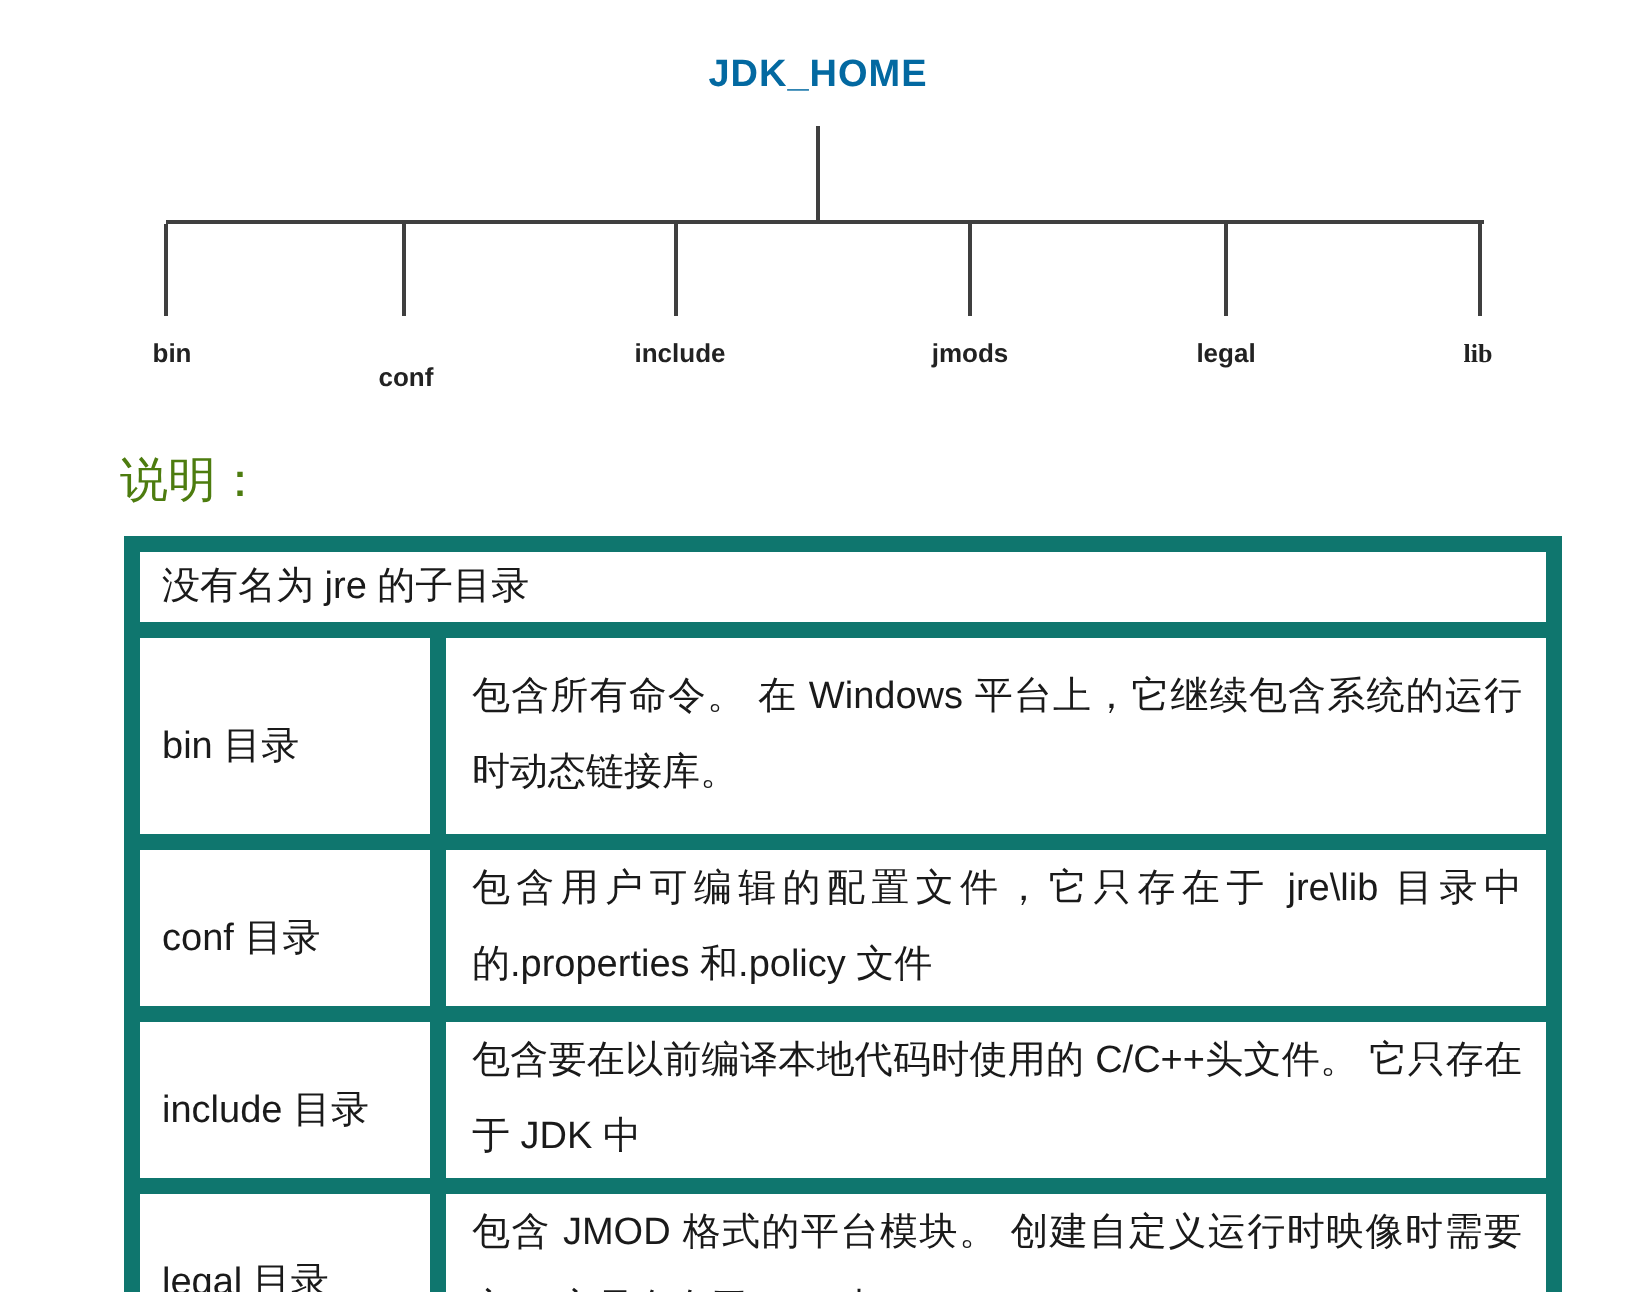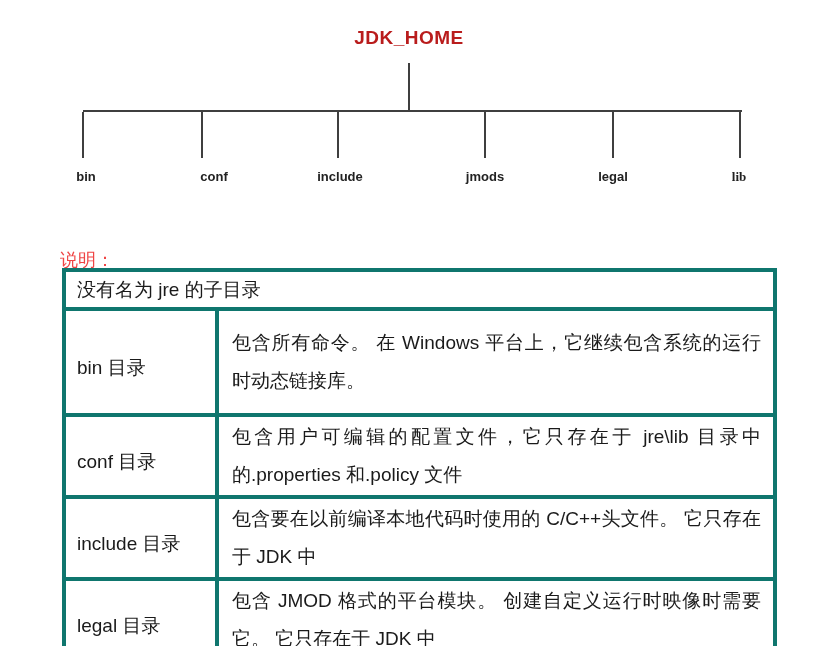--- a/index.html
+++ b/index.html
@@ -18,21 +18,21 @@
   }
   
   .tree-root-label {
     position: absolute;
     left: 309px;
     top: 27px;
     width: 200px;
     text-align: center;
     font-size: 19px;
     font-weight: bold;
-    color: #b91c1c;
+    color: #0369a1;
     letter-spacing: 0.5px;
   }
   .tline {
     position: absolute;
     background: #3f3f3f;
   }
   .stem   { left: 408px; top: 63px;  width: 2px;   height: 48px; }
   .hbar   { left: 83px;  top: 110px; width: 659px; height: 2px;  }
   .drop   { top: 112px;  width: 2px; height: 46px; }
   .drop-0 { left: 82px;  }
@@ -44,48 +44,48 @@
   .leaf-label {
     position: absolute;
     top: 169px;
     width: 120px;
     text-align: center;
     font-size: 13px;
     font-weight: bold;
     color: #222222;
   }
   .leaf-0 { left: 26px;  }
-  .leaf-1 { left: 154px; }
+  .leaf-1 { left: 143px; margin-top: 12px; }
   .leaf-2 { left: 280px; }
   .leaf-3 { left: 425px; }
   .leaf-4 { left: 553px; }
   .leaf-5 { left: 679px; font-family: Liberation Serif, serif; }
   
   .note {
     position: absolute;
     left: 60px;
-    top: 248px;
-    font-size: 18px;
-    color: #ef4444;
+    top: 224px;
+    font-size: 24px;
+    color: #4d7c0f;
   }
   
   table.dir-table {
     position: absolute;
     left: 62px;
     top: 268px;
     width: 711px;
     border-collapse: collapse;
     table-layout: fixed;
     font-size: 19px;
     color: #1a1a1a;
   }
   table.dir-table col.c1 { width: 153px; }
   table.dir-table col.c2 { width: 558px; }
   table.dir-table td {
-    border: 4px solid #0f766e;
+    border: 8px solid #0f766e;
     vertical-align: middle;
     box-sizing: border-box;
   }
   td.span-cell {
     height: 39px;
     padding: 0 10px 0 11px;
     line-height: 35px;
   }
   td.dir-cell {
     padding: 12px 6px 0 11px;

